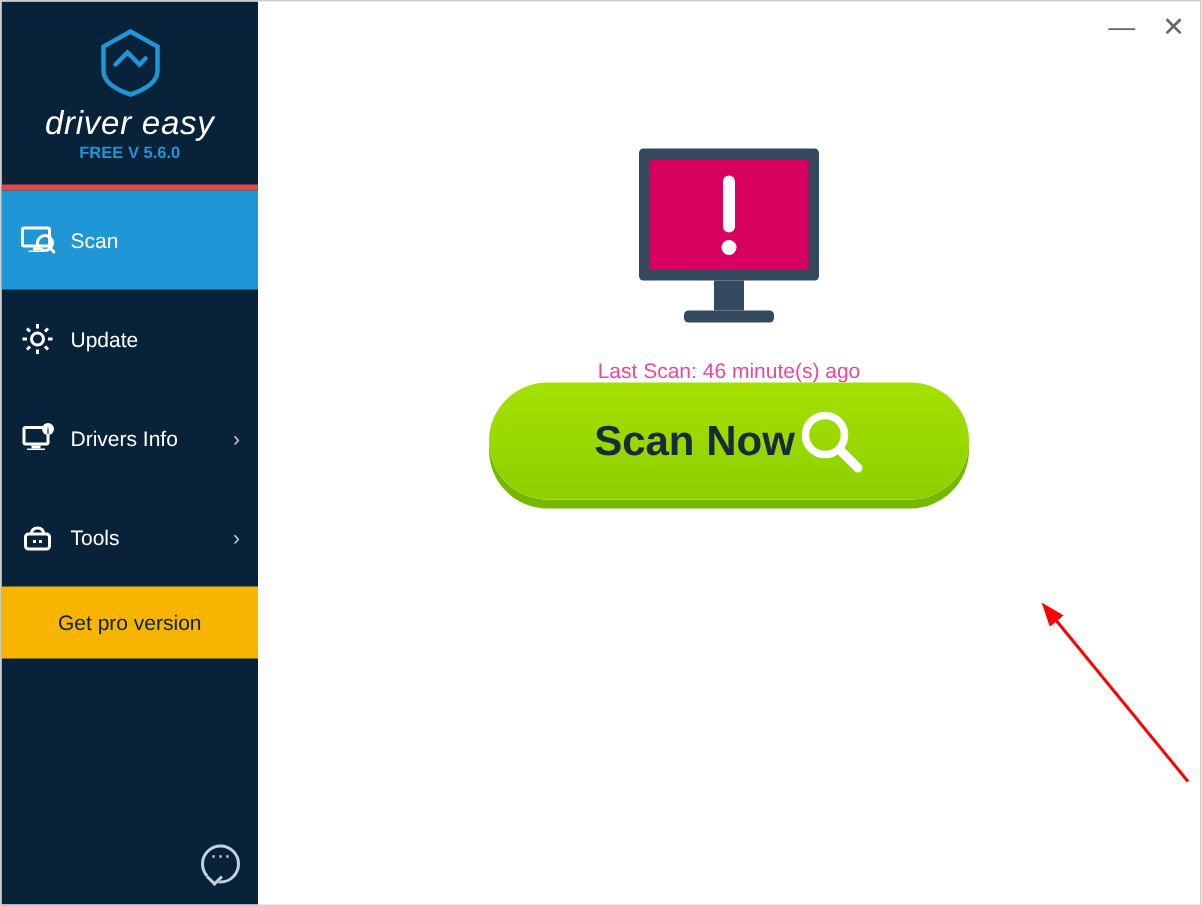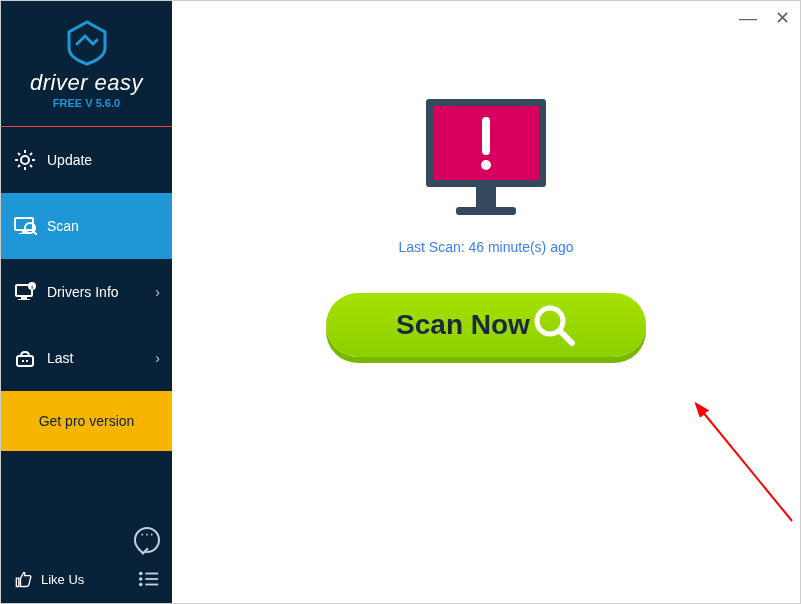--- a/index.html
+++ b/index.html
@@ -21,21 +21,21 @@
     color: #fff;
     display: flex;
     flex-direction: column;
   }
   .logo-area {
     height: 126px;
     display: flex;
     flex-direction: column;
     align-items: center;
     justify-content: center;
-    border-bottom: 1px solid #ef4444;
+    border-bottom: 4px solid #ef4444;
   }
   .logo-icon {
     width: 48px; height: 48px;
     margin-bottom: 4px;
   }
   .logo-text {
     font-style: italic;
     font-size: 22px;
     font-weight: 400;
     letter-spacing: 0.5px;
@@ -65,21 +65,21 @@
     align-items: center;
     justify-content: center;
   }
   .nav-label { flex: 1; }
   .chevron {
     font-size: 14px; color: #ccc;
   }
   .pro-button {
     background: #f7b500;
     color: #08223a;
-    height: 60px;
+    height: 48px;
     display: flex;
     align-items: center;
     justify-content: center;
     font-size: 14px;
     cursor: pointer;
   }
   .sidebar-bottom {
     margin-top: auto;
     padding: 10px 12px 14px;
     display: flex;
@@ -157,26 +157,25 @@
   .monitor-svg { width: 150px; height: 140px; }
   .headline {
     margin-top: 20px;
     font-size: 26px;
     font-weight: bold;
     color: #d7005f;
   }
   .lastscan {
     margin-top: 8px;
     font-size: 14px;
-    color: #3b82f6;
+    color: #ec4899;
   }
   .scan-btn {
-    margin-top: 38px;
     width: 320px;
-    height: 64px;
+    height: 78px;
     background: linear-gradient(#a5e100, #8dd000);
     border-radius: 40px;
     box-shadow: 0 6px 0 #76b800;
     display: flex;
     align-items: center;
     justify-content: center;
     gap: 2px;
     cursor: pointer;
   }
   .scan-btn-label {
@@ -200,52 +199,52 @@
   <div class="logo-area">
     <svg class="logo-icon" viewBox="0 0 48 48">
       <path d="M24 4 L42 14 L42 30 Q42 40 24 46 Q6 40 6 30 L6 14 Z" fill="none" stroke="#1f96d6" stroke-width="3"></path>
       <path d="M14 26 L22 18 L30 26 L34 22" fill="none" stroke="#1f96d6" stroke-width="3" stroke-linecap="round"></path>
     </svg>
     <div class="logo-text">driver easy</div>
     <div class="version-text">FREE V 5.6.0</div>
   </div>
 
   <div class="nav">
+    <div class="nav-item active">
+      <span class="nav-icon">
+        <svg viewBox="0 0 24 24" width="24" height="24">
+          <rect x="2" y="4" width="18" height="12" rx="1" fill="none" stroke="#fff" stroke-width="2"></rect>
+          <rect x="9" y="17" width="4" height="2" fill="#fff"></rect>
+          <rect x="6" y="19" width="10" height="1" fill="#fff"></rect>
+          <circle cx="17" cy="14" r="5" fill="none" stroke="#fff" stroke-width="2"></circle>
+          <line x1="20" y1="17" x2="23" y2="20" stroke="#fff" stroke-width="2" stroke-linecap="round"></line>
+        </svg>
+      </span>
+      <span class="nav-label">Scan</span>
+    </div>
+
     <div class="nav-item">
       <span class="nav-icon">
         <svg viewBox="0 0 24 24" width="24" height="24">
           <circle cx="12" cy="12" r="4" fill="none" stroke="#fff" stroke-width="2"></circle>
           <g stroke="#fff" stroke-width="2">
             <line x1="12" y1="2" x2="12" y2="5"></line>
               <line x1="12" y1="19" x2="12" y2="22"></line>
             <line x1="2" y1="12" x2="5" y2="12"></line>
               <line x1="19" y1="12" x2="22" y2="12"></line>
             <line x1="5" y1="5" x2="7" y2="7"></line>
               <line x1="17" y1="17" x2="19" y2="19"></line>
             <line x1="5" y1="19" x2="7" y2="17"></line>
               <line x1="17" y1="7" x2="19" y2="5"></line>
           </g>
         </svg>
       </span>
       <span class="nav-label">Update</span>
     </div>
 
-    <div class="nav-item active">
-      <span class="nav-icon">
-        <svg viewBox="0 0 24 24" width="24" height="24">
-          <rect x="2" y="4" width="18" height="12" rx="1" fill="none" stroke="#fff" stroke-width="2"></rect>
-          <rect x="9" y="17" width="4" height="2" fill="#fff"></rect>
-          <rect x="6" y="19" width="10" height="1" fill="#fff"></rect>
-          <circle cx="17" cy="14" r="5" fill="none" stroke="#fff" stroke-width="2"></circle>
-          <line x1="20" y1="17" x2="23" y2="20" stroke="#fff" stroke-width="2" stroke-linecap="round"></line>
-        </svg>
-      </span>
-      <span class="nav-label">Scan</span>
-    </div>
-
     <div class="nav-item">
       <span class="nav-icon">
         <svg viewBox="0 0 24 24" width="24" height="24">
           <rect x="3" y="5" width="16" height="11" rx="1" fill="none" stroke="#fff" stroke-width="2"></rect>
           <rect x="8" y="17" width="6" height="2" fill="#fff"></rect>
           <rect x="5" y="19" width="12" height="1" fill="#fff"></rect>
           <circle cx="19" cy="6" r="4" fill="#fff"></circle>
           <text x="19" y="9" font-size="6" text-anchor="middle" fill="#08223a" font-weight="bold">i</text>
         </svg>
       </span>
@@ -255,48 +254,32 @@
 
     <div class="nav-item">
       <span class="nav-icon">
         <svg viewBox="0 0 24 24" width="24" height="24">
           <rect x="4" y="10" width="16" height="10" rx="2" fill="none" stroke="#fff" stroke-width="2"></rect>
           <path d="M8 10 Q8 6 12 6 Q16 6 16 10" fill="none" stroke="#fff" stroke-width="2"></path>
           <line x1="10" y1="14" x2="10" y2="16" stroke="#fff" stroke-width="2"></line>
           <line x1="14" y1="14" x2="14" y2="16" stroke="#fff" stroke-width="2"></line>
         </svg>
       </span>
-      <span class="nav-label">Last</span>
+      <span class="nav-label">Tools</span>
       <span class="chevron">›</span>
     </div>
 
     <div class="pro-button">
       <span>Get pro version</span>
     </div>
   </div>
 
   <div class="sidebar-bottom">
     <div class="feedback-row">
       <div class="feedback-icon"></div>
-    </div>
-    <div class="bottom-row">
-      <div class="likeus">
-        <svg class="thumb-icon" viewBox="0 0 24 24">
-          <path d="M4 21 L4 11 L7 11 L7 21 Z M9 21 L9 11 L13 4 Q15 4 14 8 L20 8 Q22 8 21 11 L19 19 Q18 21 16 21 Z" fill="none" stroke="#fff" stroke-width="1.6"></path>
-        </svg>
-        <span>Like Us</span>
-      </div>
-      <svg class="menu-icon" viewBox="0 0 24 18">
-        <circle cx="3" cy="3" r="2" fill="#c5d2dd"></circle>
-          <line x1="8" y1="3" x2="22" y2="3" stroke="#c5d2dd" stroke-width="2"></line>
-        <circle cx="3" cy="9" r="2" fill="#c5d2dd"></circle>
-          <line x1="8" y1="9" x2="22" y2="9" stroke="#c5d2dd" stroke-width="2"></line>
-        <circle cx="3" cy="15" r="2" fill="#c5d2dd"></circle>
-          <line x1="8" y1="15" x2="22" y2="15" stroke="#c5d2dd" stroke-width="2"></line>
-      </svg>
     </div>
   </div>
 </div>
 
 <div class="main">
   <div class="window-controls">
     <span class="win-btn">—</span>
     <span class="win-btn">✕</span>
   </div>
 

